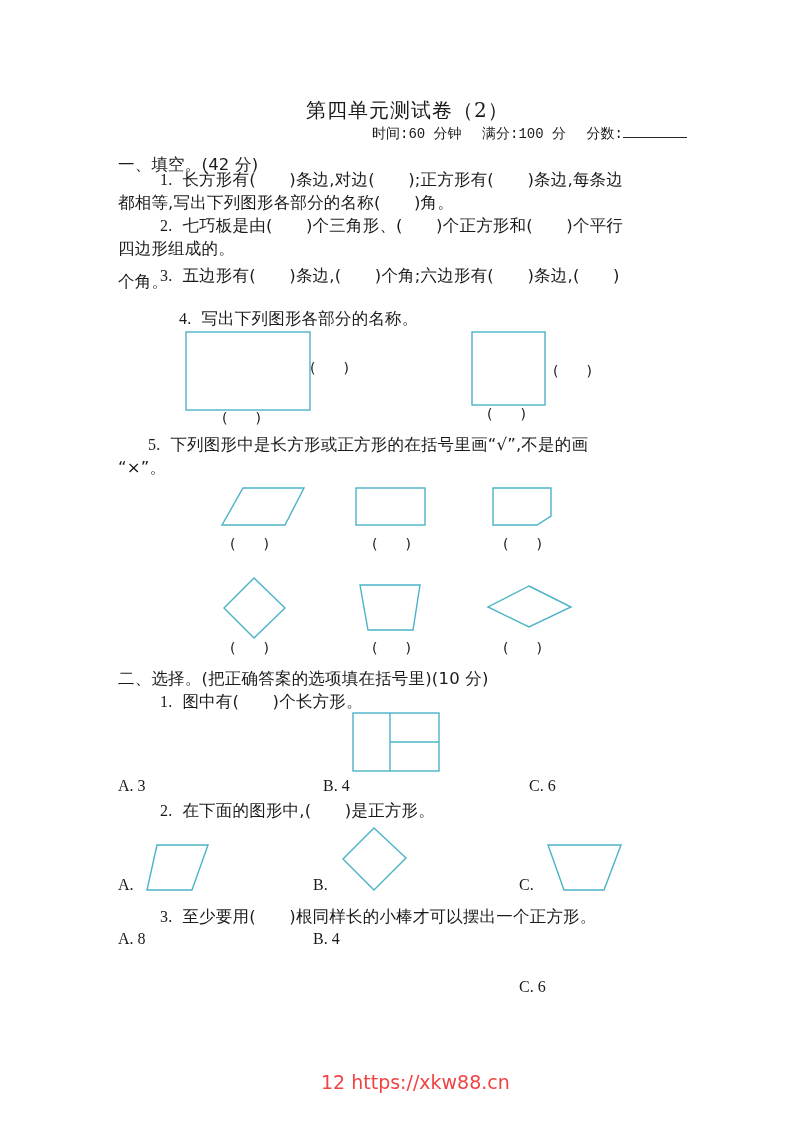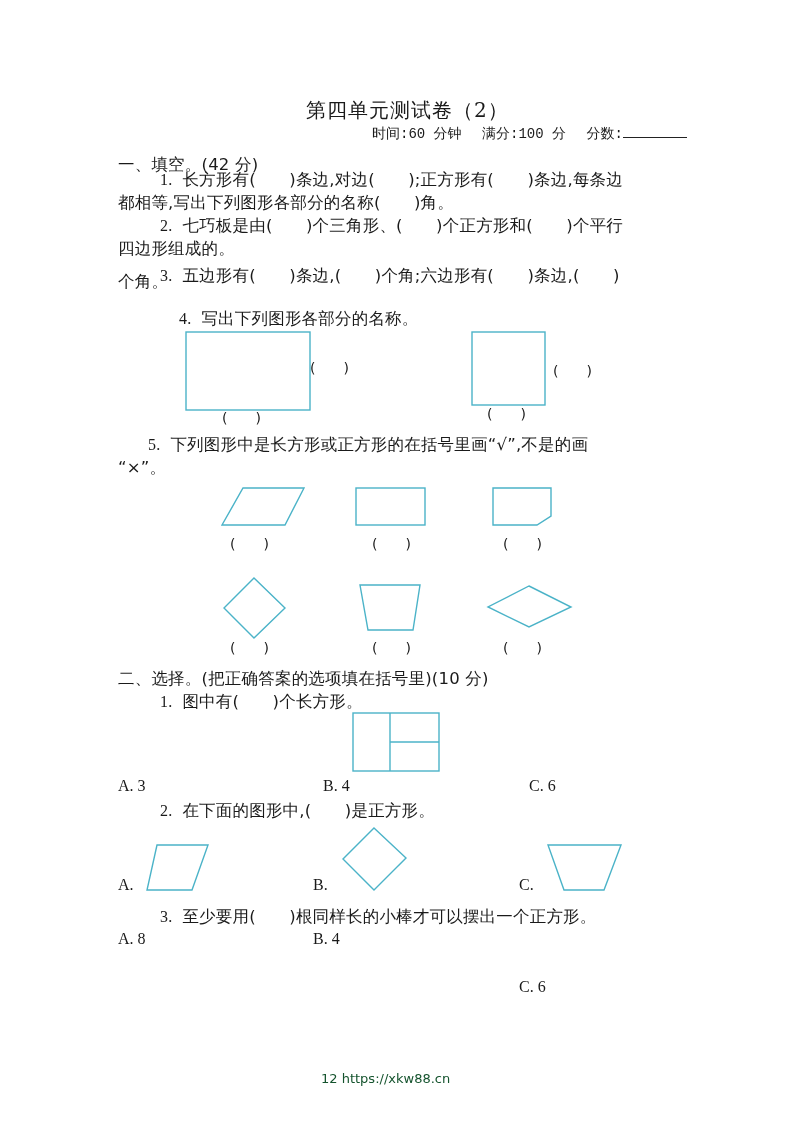--- a/index.html
+++ b/index.html
@@ -7,21 +7,21 @@
          font-family: "DejaVu Sans", sans-serif; color: #1a1a1a; }
   .abs { position: absolute; white-space: nowrap; }
   .title { font-size: 20px; font-family: "DejaVu Serif", serif; letter-spacing: 1px; }
   .meta { font-size: 14px; font-family: Liberation Mono, monospace; }
   .txt { font-size: 16.5px; letter-spacing: 0.2px; }
   .num { font-family: "Liberation Serif", serif; font-size: 16px; margin-right: 10px; }
   .paren { font-size: 14px; font-family: "DejaVu Sans", sans-serif; }
   .opt { font-family: Liberation Serif, serif; font-size: 16px; }
   svg { position: absolute; overflow: visible; }
   .shape { fill: none; stroke: #4bb3c8; stroke-width: 1.4; }
-  .footer { font-size: 13px; color: #14532d; }
+  .footer { font-size: 19px; color: #ef4444; }
 </style>
 </head>
 <body>
 
 <div class="abs title" style="left:306px; top:97px;">第四单元测试卷（2）</div>
 <div class="abs meta" style="left:372px; top:125px;">
   <span>时间:60 分钟</span>
   <span style="margin-left:12px;">满分:100 分</span>
   <span style="margin-left:12px;">分数:</span><span style="display:inline-block; width:64px; border-bottom:1px solid #222; height:12px;"></span>
 </div>

